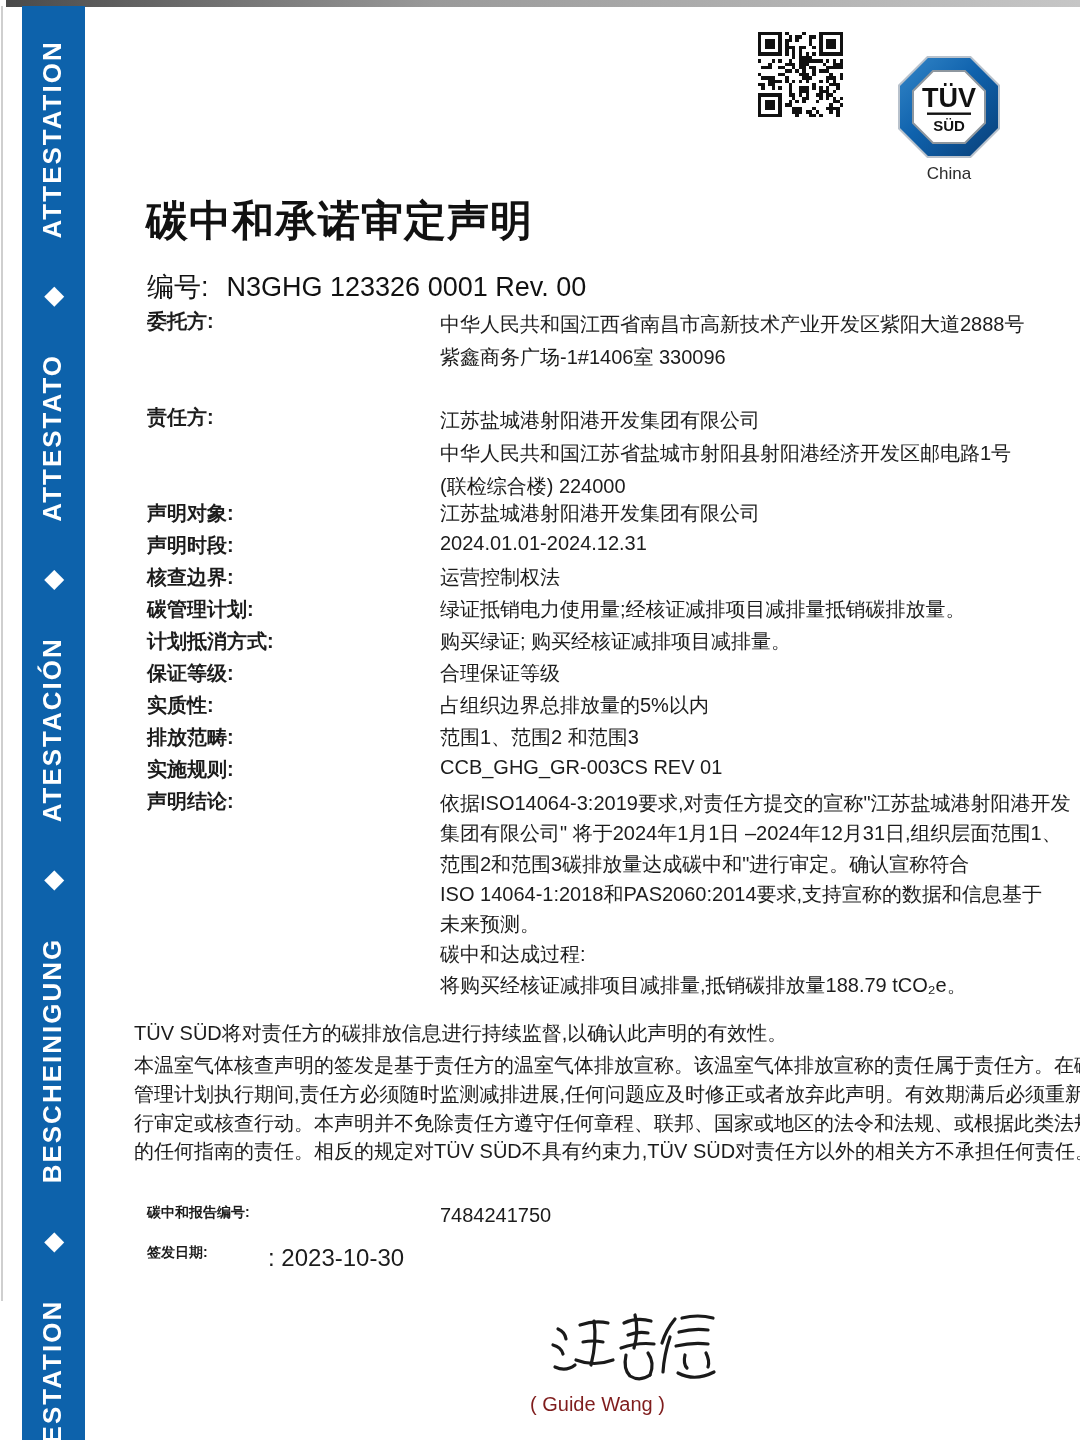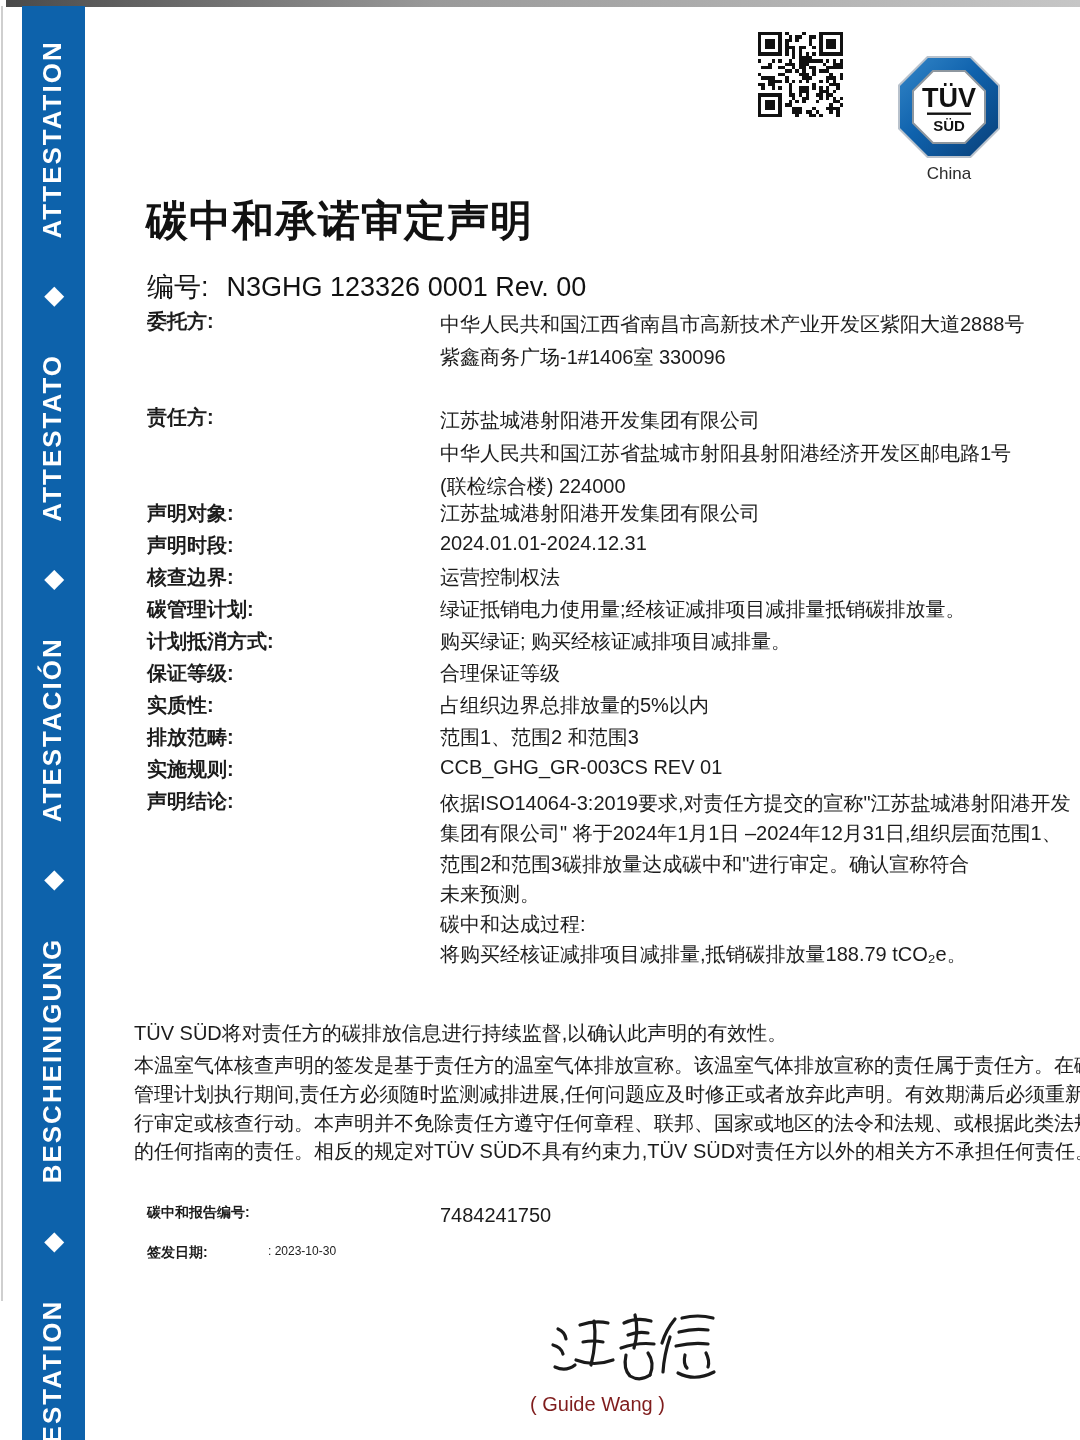--- a/index.html
+++ b/index.html
@@ -42,21 +42,21 @@
   .lh30 .vline{line-height:30.3px;}
   .bold{font-weight:bold;}
   
   .note-line{left:134px;top:1020px;font-size:20px;white-space:nowrap;}
   .disclaimer{left:134px;top:1051px;width:915px;font-size:20px;}
   .disclaimer div{line-height:28.8px;white-space:nowrap;}
   
   .f-row{left:0;width:1080px;}
   .f-lbl{position:absolute;left:147px;font-size:14px;font-weight:bold;white-space:nowrap;}
   .f-val{position:absolute;left:440px;font-size:20px;}
-  .date-val{position:absolute;left:268px;font-size:12px;}
+  .date-val{position:absolute;left:268px;font-size:24px;}
   
   .signature{left:548px;top:1303px;width:180px;height:82px;}
   .sig-name{left:530px;top:1393px;width:200px;text-align:left;font-size:20px;color:#7f1d1d;}
 </style>
 </head>
 <body>
 
 <div class="abs top-band"></div>
 <div class="abs left-hairline"></div>
 
@@ -444,20 +444,21 @@
   <div class="val">
       <div class="vline">CCB_GHG_GR-003CS REV 01</div>
     </div>
 </div>
 <div class="abs row" style="top:788px">
   <div class="lbl">声明结论:</div>
   <div class="val lh30">
     <div class="vline">依据ISO14064-3:2019要求,对责任方提交的宣称"江苏盐城港射阳港开发</div>
     <div class="vline">集团有限公司" 将于2024年1月1日 –2024年12月31日,组织层面范围1、</div>
     <div class="vline">范围2和范围3碳排放量达成碳中和"进行审定。确认宣称符合</div>
+    <div class="vline">ISO 14064-1:2018和PAS2060:2014要求,支持宣称的数据和信息基于</div>
     <div class="vline">未来预测。</div>
     <div class="vline">碳中和达成过程:</div>
     <div class="vline">将购买经核证减排项目减排量,抵销碳排放量188.79 tCO₂e。</div>
   </div>
 </div>
 
 <div class="abs note-line">TÜV SÜD将对责任方的碳排放信息进行持续监督,以确认此声明的有效性。</div>
 <div class="abs disclaimer">
   <div>本温室气体核查声明的签发是基于责任方的温室气体排放宣称。该温室气体排放宣称的责任属于责任方。在碳排放</div>
   <div>管理计划执行期间,责任方必须随时监测减排进展,任何问题应及时修正或者放弃此声明。有效期满后必须重新进</div>

